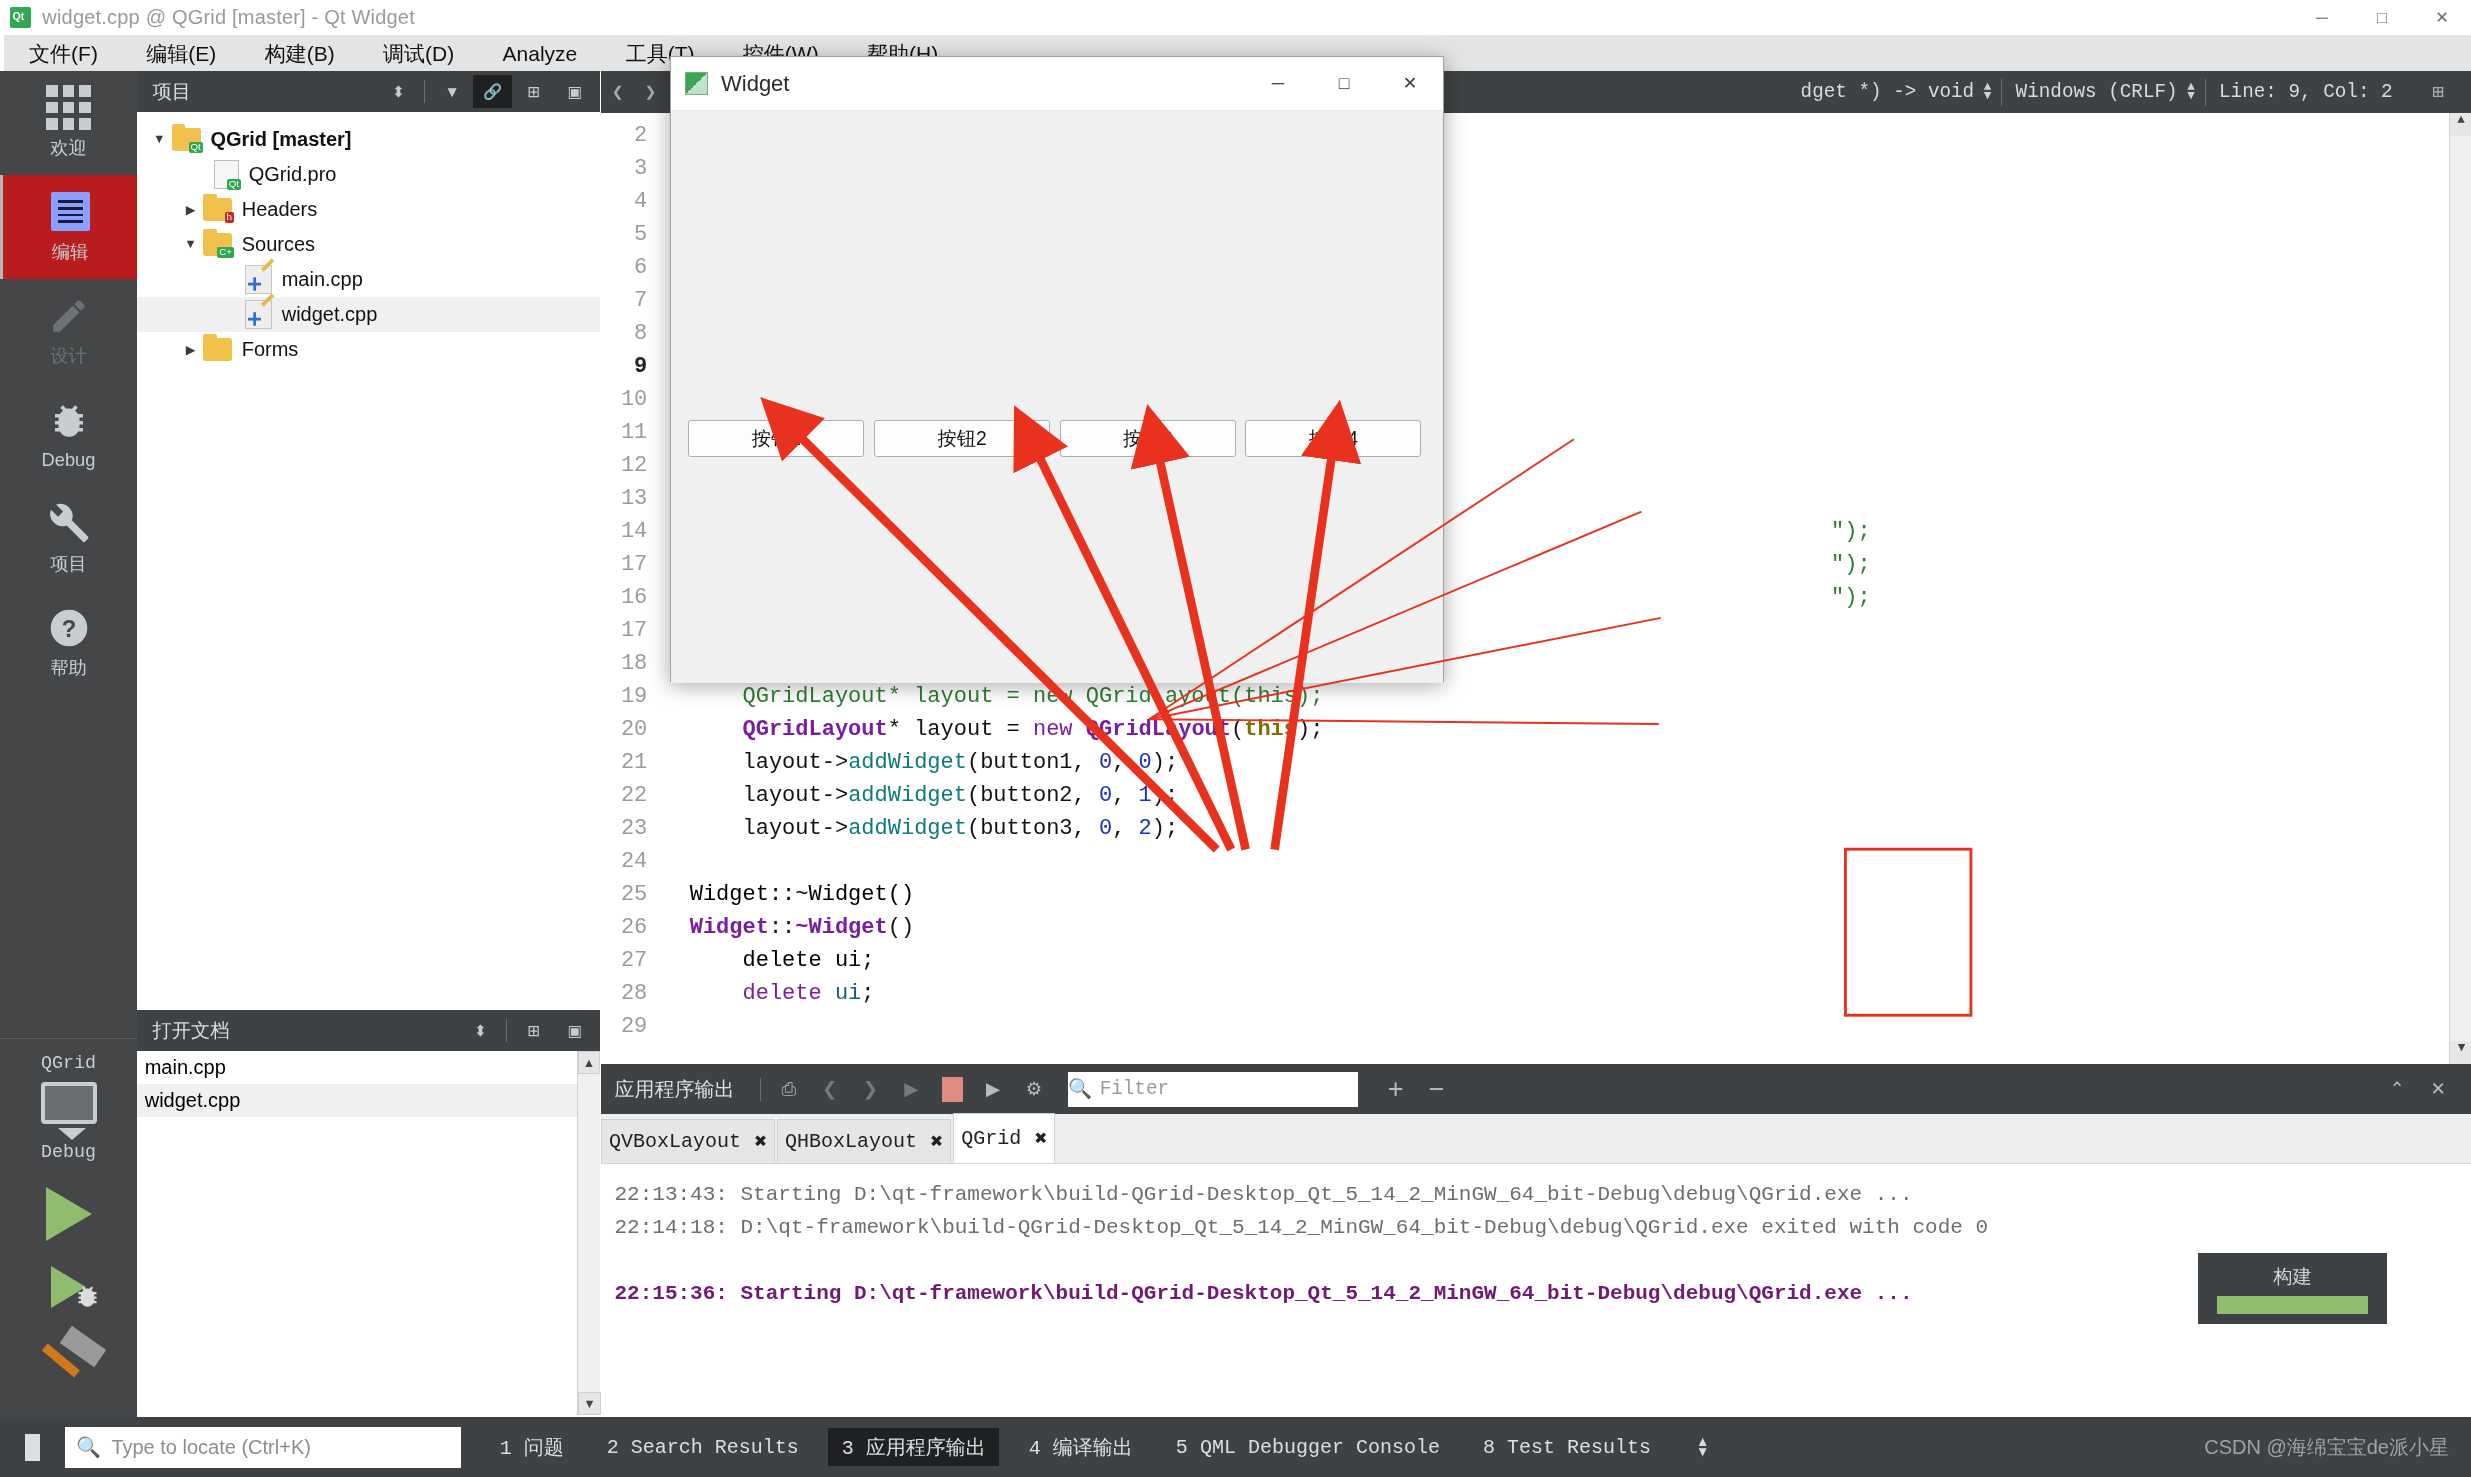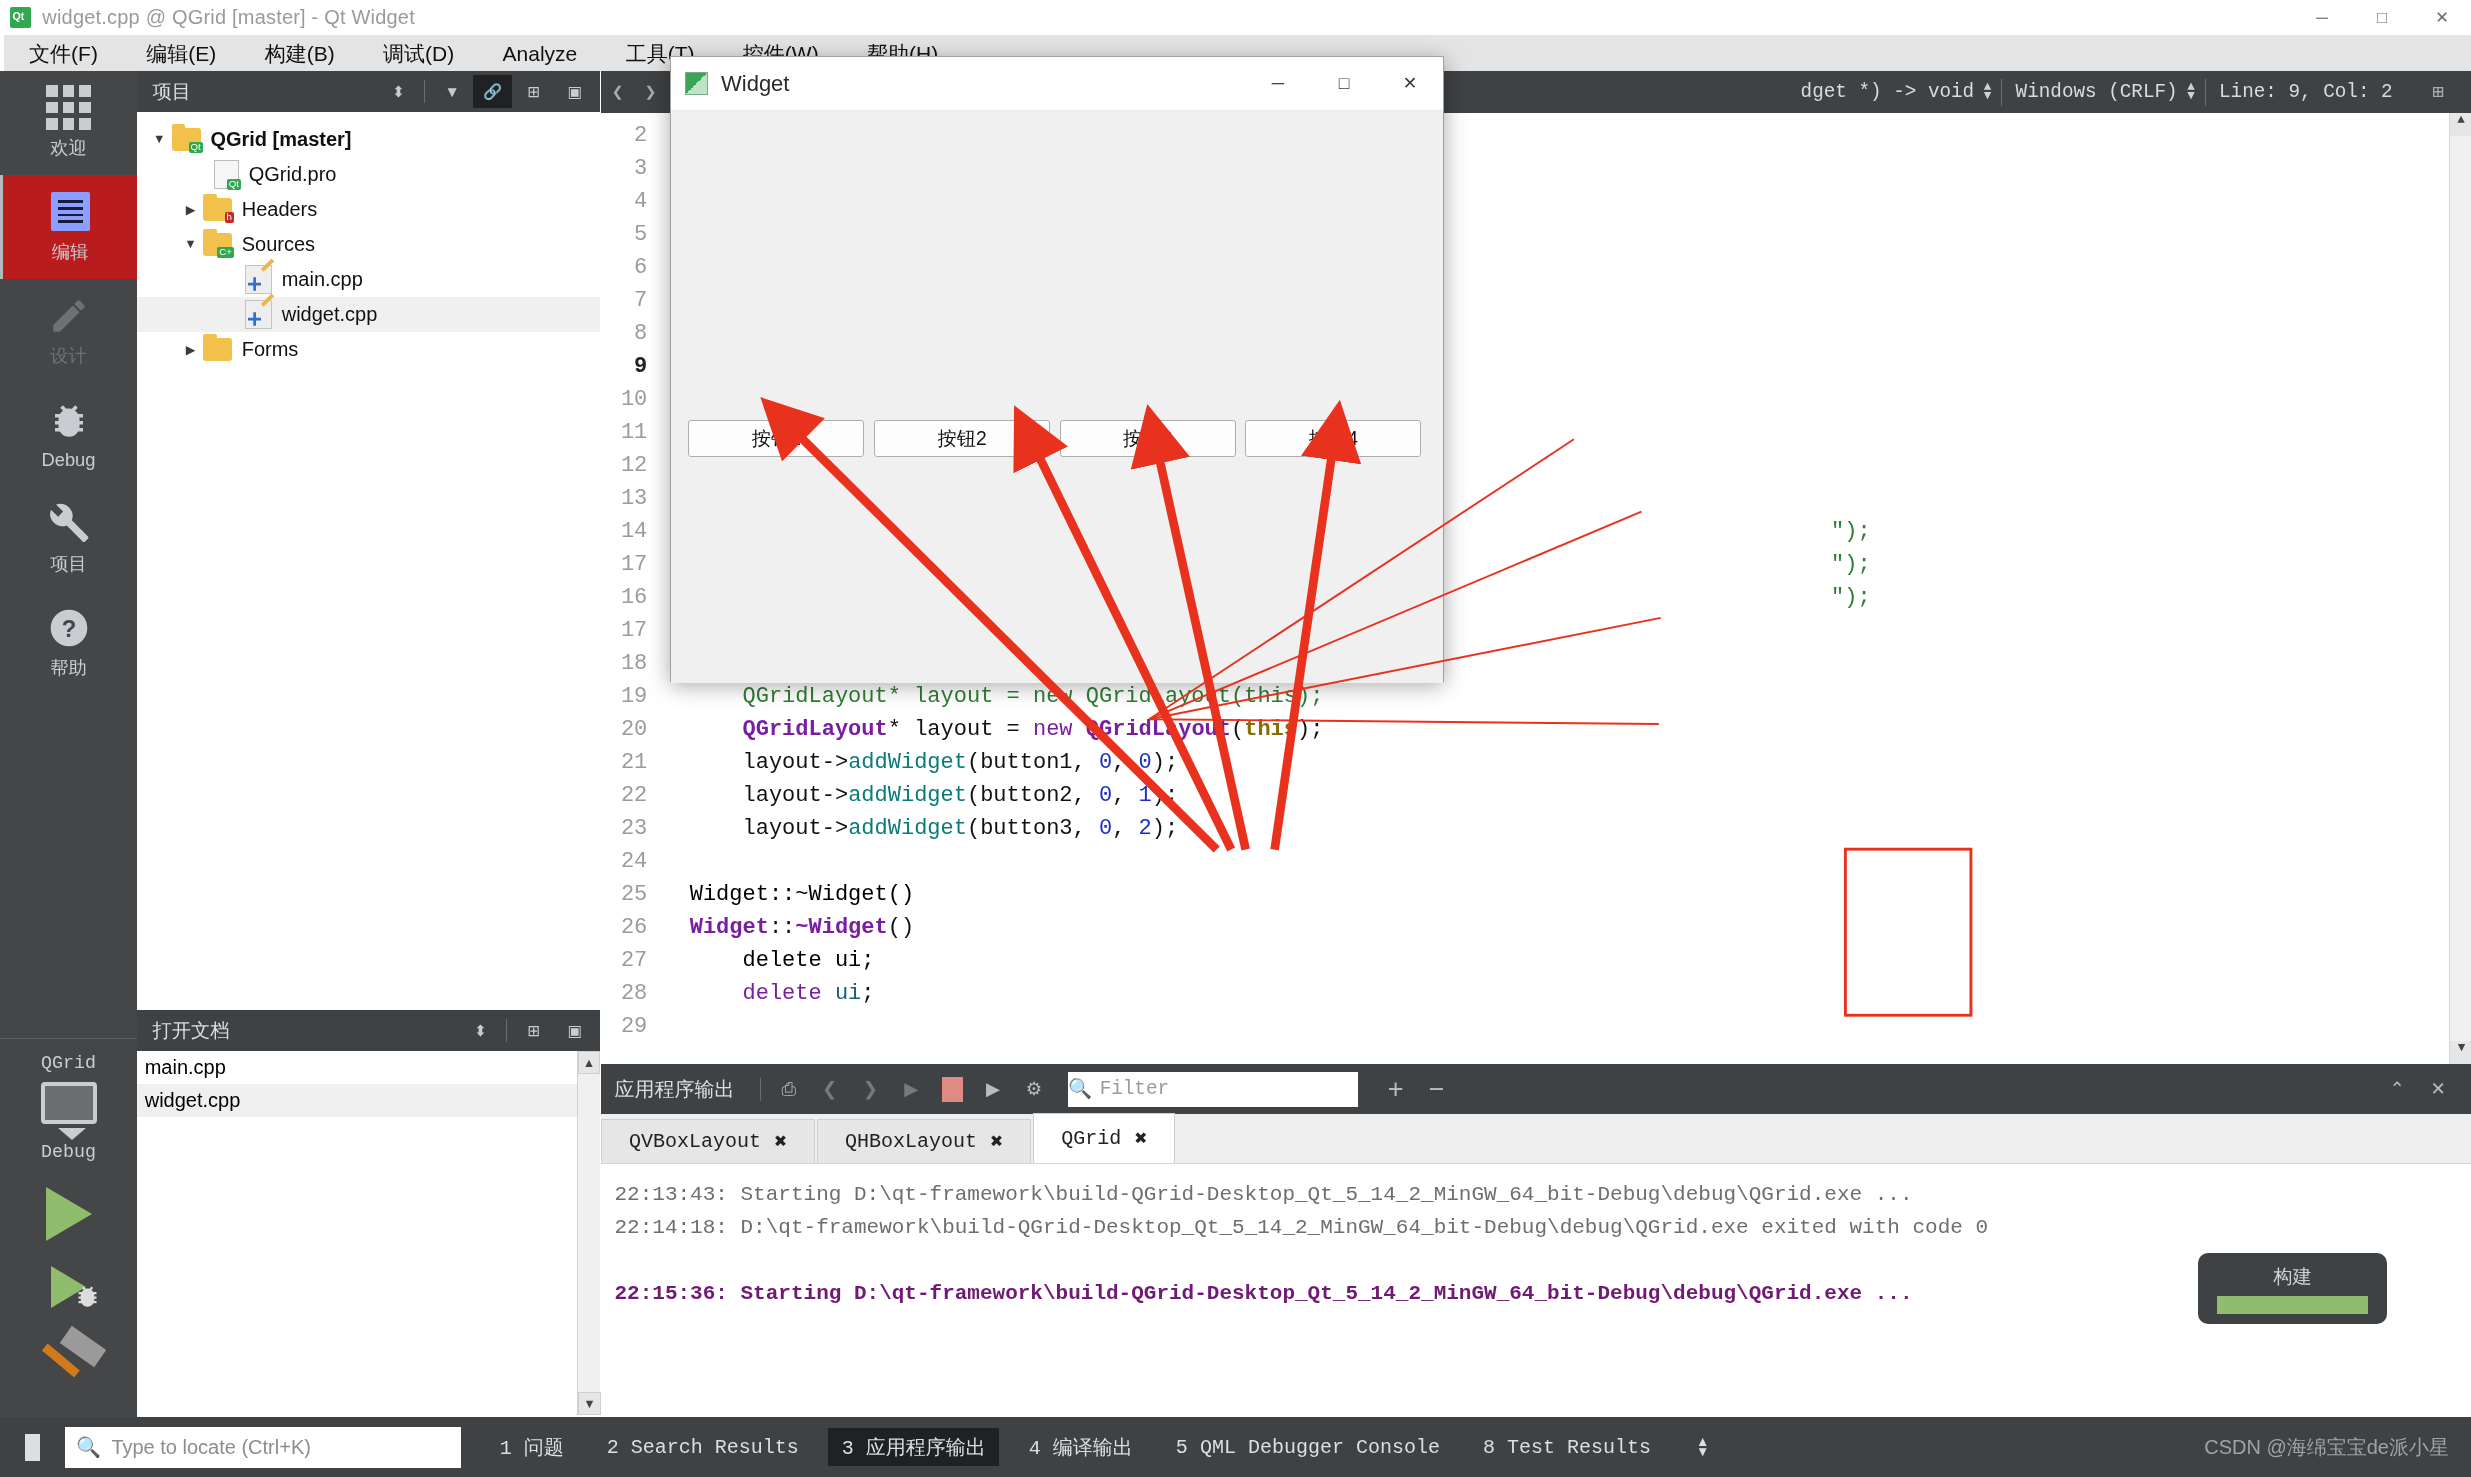--- a/index.html
+++ b/index.html
@@ -139,33 +139,33 @@
   .outpane { position:absolute; left:601px; top:1064px; right:0; bottom:60px; background:#fff; }
   .outhdr { height:50px; background:#3f4244; display:flex; align-items:center; padding-left:13.5px;
     color:#dcdfe1; font-size:20px; }
   .oicon { width:37px; height:37px; display:flex; align-items:center; justify-content:center;
     color:#b9bcbe; font-size:18.3px; margin-left:3.9px; }
   .oicon.dim { color:#78797b; }
   .filterbox { width:290px; height:35px; background:#fff; display:flex; align-items:center;
     margin-left:15.4px; color:#9a9a9a; font-size:19.3px; font-family:"Liberation Mono",monospace;}
   .outtabs { height:50px; background:#eeeeee; display:flex; align-items:flex-end;
     border-bottom:1px solid #d6d6d6; }
-  .otab { height:44px; display:flex; align-items:center; padding:0 27px; font-size:20px;
+  .otab { height:44px; display:flex; align-items:center; padding:0 7px; font-size:20px;
     font-family:"Liberation Mono", monospace; background:#e6e6e6; border:1px solid #cfcfcf;
     border-bottom:none; margin-right:1.9px; color:#222; }
   .otab.active { background:#fff; height:50px; }
   .otab .x { margin-left:13.5px; font-weight:bold; font-size:21px; }
   .outbody { position:absolute; left:0; right:0; top:100px; bottom:0; background:#fff;
     font-family:"Liberation Mono", monospace; font-size:21px; padding:13.5px 0 0 13.5px; }
   .oline { height:33px; line-height:33px; white-space:pre; color:#6e6e6e; }
   .oline.hl { color:#701a75; font-weight:bold; }
 
   .buildpop { position:absolute; right:85px; bottom:93px; width:189px; height:71px;
     background:#3f4244; display:flex; flex-direction:column; align-items:center;
-    justify-content:center;border-radius:10px; }
+    justify-content:center; }
   .buildpop .bt { color:#cfd2d4; font-size:19.3px; margin-bottom:5.8px; }
   .buildpop .bar { width:151px; height:17.4px; background:#8fbc6d; }
 
   
   .statusbar { position:absolute; left:0; bottom:0; width:2472px; height:60px;
     background:#3f4244; display:flex; align-items:center; color:#dcdfe1; }
   .sb-toggle { width:42px; height:42px; margin-left:11.6px; display:flex; align-items:center;
     justify-content:center; }
   .sb-toggle i { width:15.4px; height:27px; background:#dcdfe1; border:2.9px solid #dcdfe1;
     border-right-width:11.6px; }

